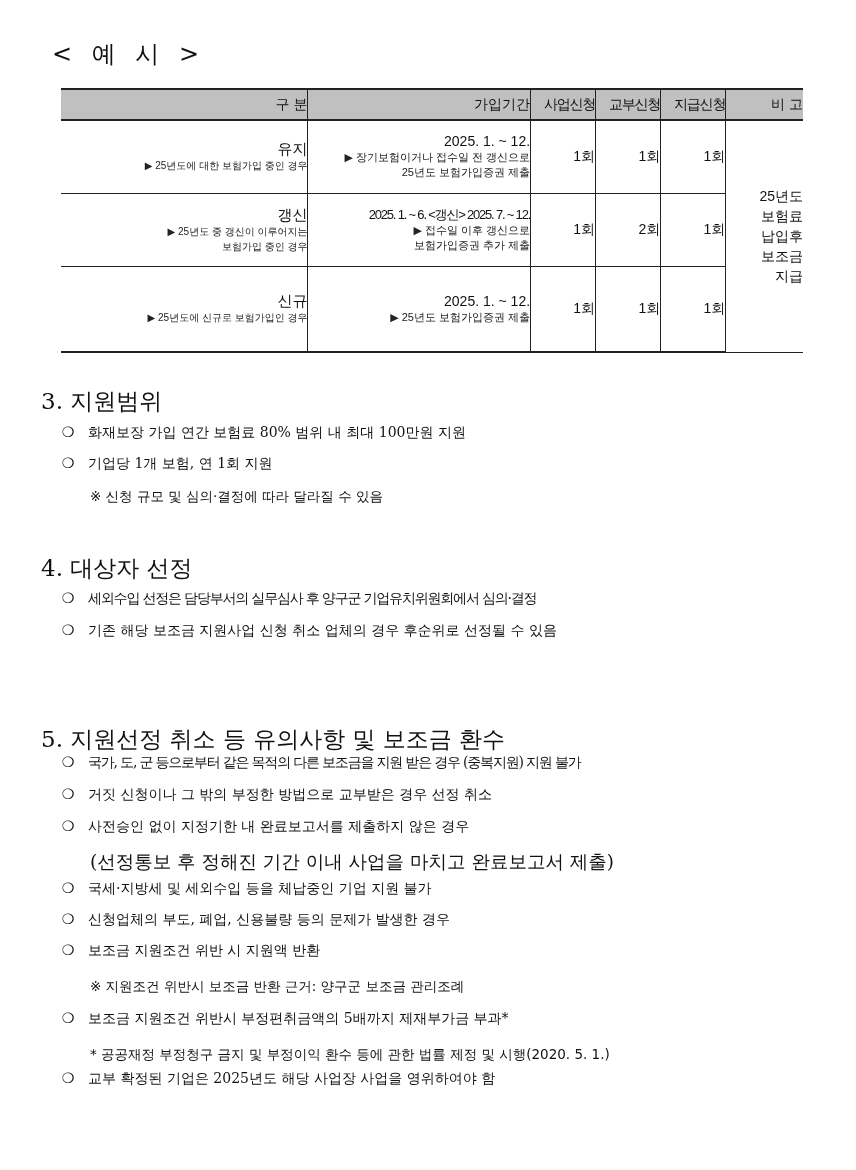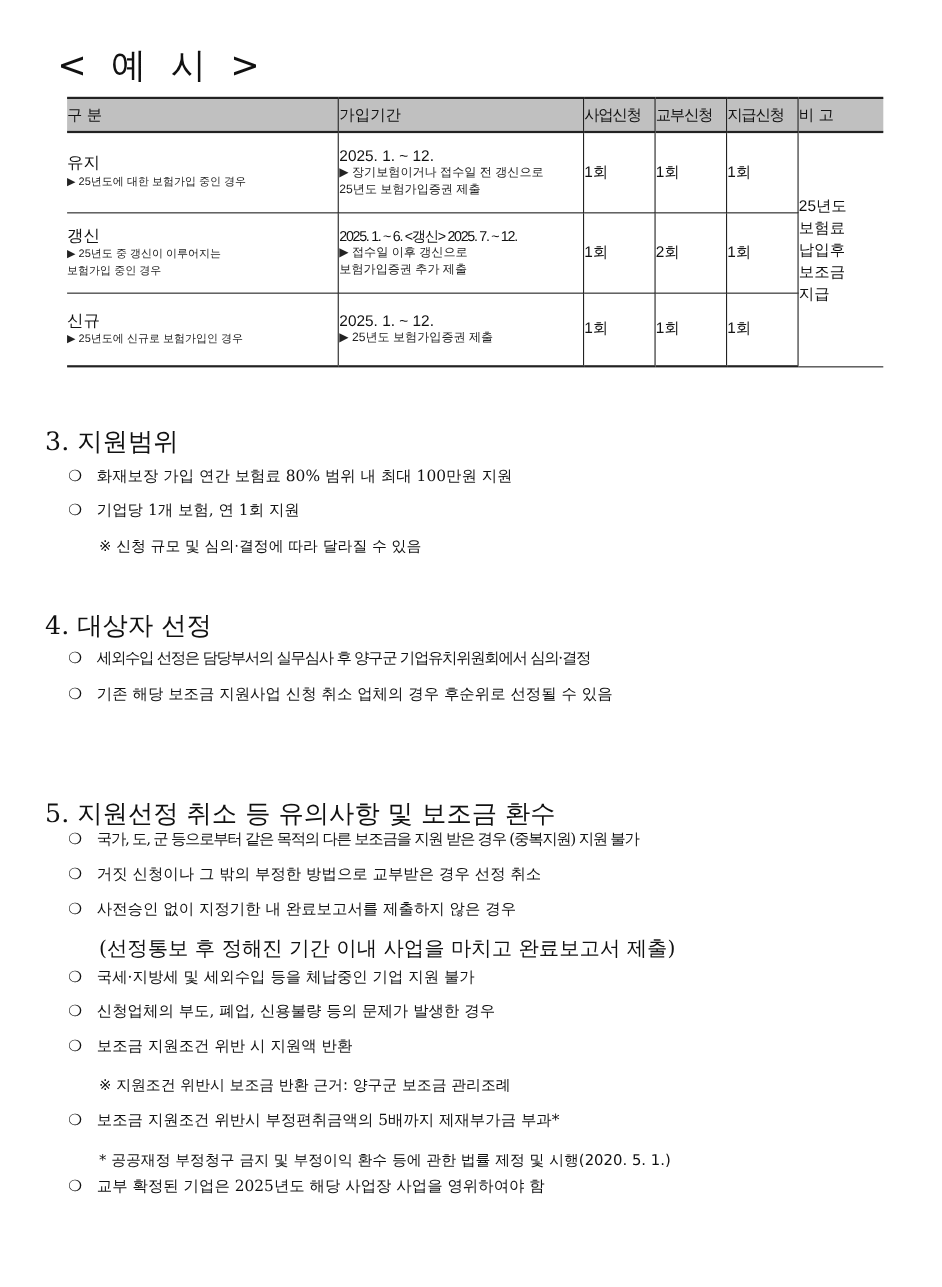--- a/index.html
+++ b/index.html
@@ -1,19 +1,19 @@
 <!DOCTYPE html>
 <html><head>
 <meta charset="utf-8">
 <style>
   html, body { margin: 0; padding: 0; background: #ffffff; }
   body { width: 856px; height: 1170px; position: relative; color: #111; font-family: "Liberation Sans", "DejaVu Sans", sans-serif; overflow: hidden; }
-  .example-title { position: absolute; left: 52px; top: 38px; font-size: 32px; letter-spacing: 6px; font-family: "DejaVu Sans", sans-serif; }
+  .example-title { position: absolute; left: 52px; top: 38px; font-size: 24px; letter-spacing: 6px; font-family: "DejaVu Sans", sans-serif; }
   table.example { position: absolute; left: 61px; top: 88px; width: 742px; border-collapse: collapse; table-layout: fixed; }
-  table.example th, table.example td { border: 1px solid #222; text-align: left; vertical-align: middle; padding: 0; margin-top: 36px; }
+  table.example th, table.example td { border: 1px solid #222; text-align: right; vertical-align: middle; padding: 0; margin-top: 36px; }
   table.example tr:first-child th { border-top: 2px solid #222; }
   table.example thead th { background: #c0c0c0; height: 29px; font-size: 14px; font-weight: normal; border-bottom: 2px solid #222; }
   table.example th:first-child, table.example td:first-child { border-left: none; }
   table.example th:last-child, table.example td.note { border-right: none; }
   table.example tbody tr:last-child td { border-bottom: 2px solid #222; }
   .cat-name { font-size: 15px; line-height: 18px; }
   .cat-desc { font-size: 10px; line-height: 15px; color: #222; }
   .period-main { font-size: 14px; line-height: 17px; }
   .period-desc { font-size: 11px; line-height: 15px; color: #222; }
   .count { font-size: 14px; }
@@ -79,21 +79,21 @@
       </td>
       <td>
         <div class="period-main condensed" style="font-size:13px">2025. 1. ~ 6. &lt;갱신&gt; 2025. 7. ~ 12.</div>
         <div class="period-desc">▶ 접수일 이후 갱신으로</div>
         <div class="period-desc">보험가입증권 추가 제출</div>
       </td>
       <td class="count">1회</td>
       <td class="count">2회</td>
       <td class="count">1회</td>
     </tr>
-    <tr style="height:67px">
+    <tr style="height:86px">
       <td>
         <div class="cat-name">신규</div>
         <div class="cat-desc">▶ 25년도에 신규로 보험가입인 경우</div>
       </td>
       <td>
         <div class="period-main">2025. 1. ~ 12.</div>
         <div class="period-desc">▶ 25년도 보험가입증권 제출</div>
       </td>
       <td class="count">1회</td>
       <td class="count">1회</td>

